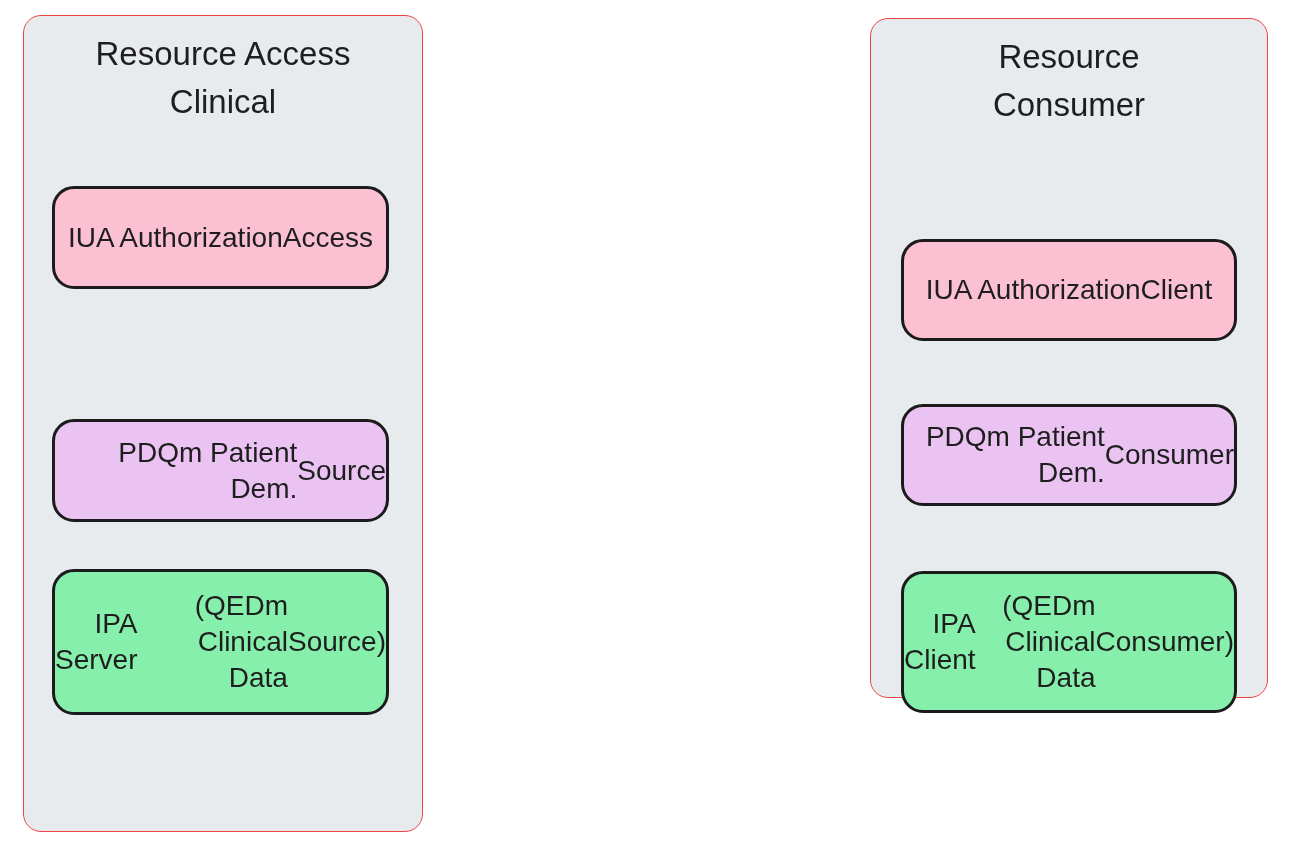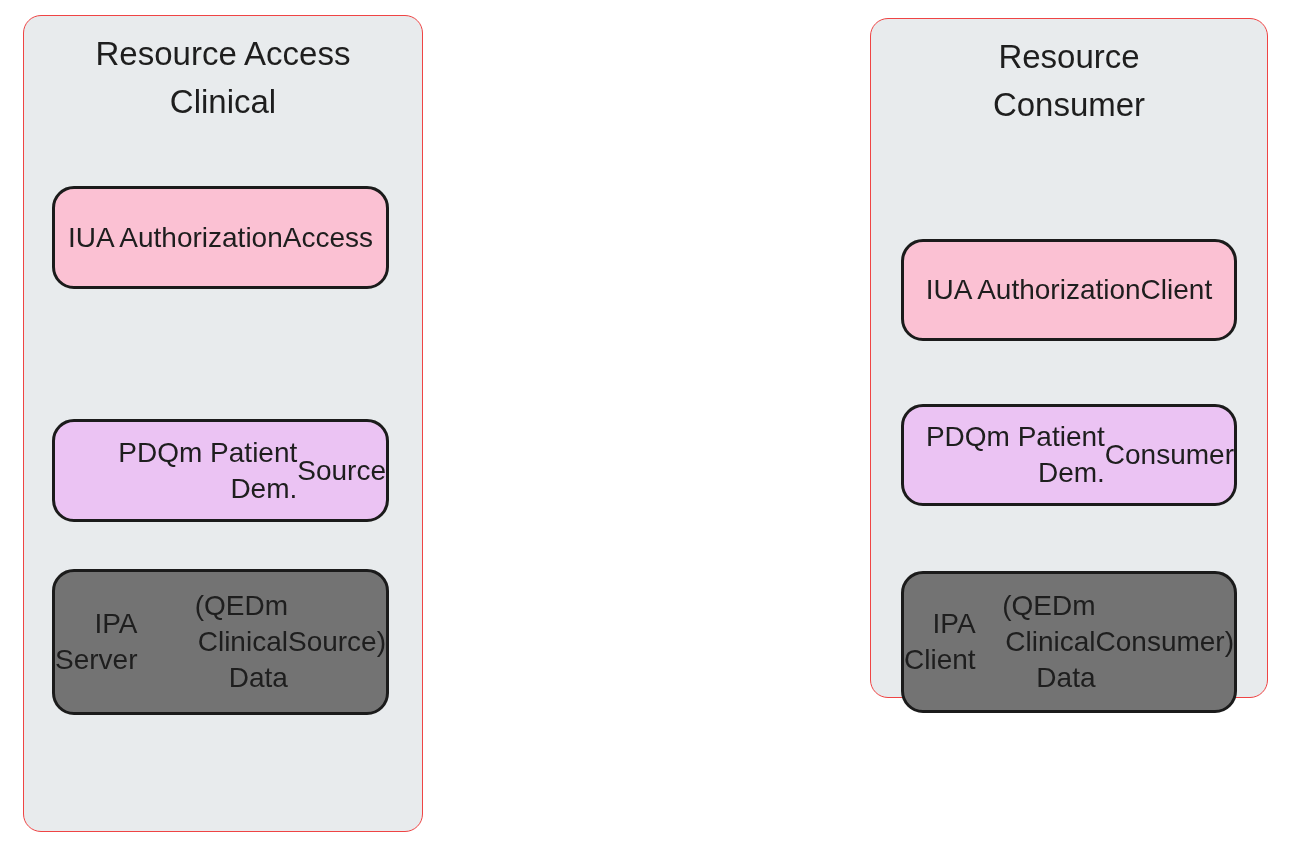--- a/index.html
+++ b/index.html
@@ -61,21 +61,21 @@
     justify-content: center;
     text-align: right;
     font-size: 28px;
     line-height: 36px;
     font-weight: 500;
     color: #1e1e1e;
   }
   .node .ln { display: block; }
   .pink   { background: #fbc1d3; }
   .purple { background: #ebc3f3; }
-  .green  { background: #737373; }
+  .green  { background: #86efac; }
 
   
   .provider .node { left: 28px; width: 337px; }
   .provider .n1 { top: 170px; height: 103px; }
   .provider .n2 { top: 287px; height: 100px; }
   .provider .n3 { top: 403px; height: 103px; }
   .provider .n4 { top: 553px; height: 146px; }
 
   
   .consumer .node { left: 30px; width: 336px; }

